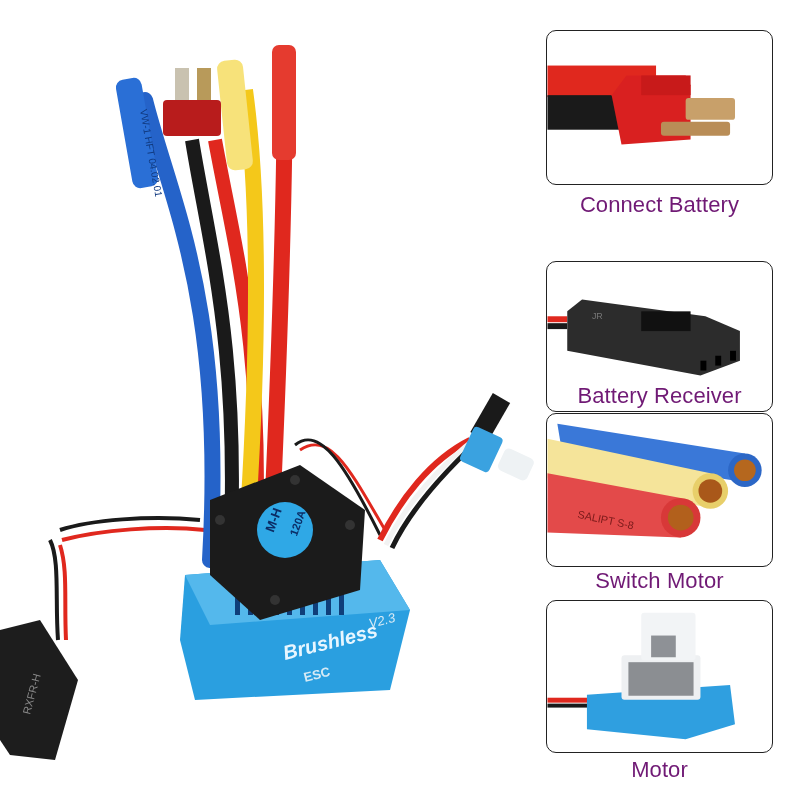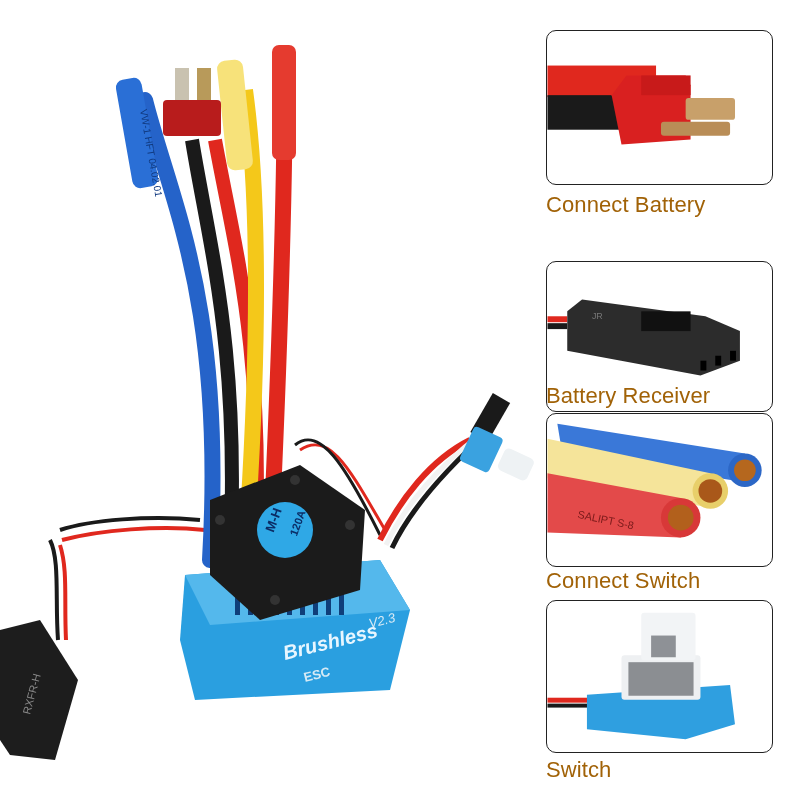--- a/index.html
+++ b/index.html
@@ -2,22 +2,22 @@
 <html><head>
 <meta charset="utf-8">
 <style>
   html, body { margin: 0; padding: 0; background: #ffffff; }
   body { width: 800px; height: 800px; position: relative; overflow: hidden;
          font-family: "Liberation Sans", sans-serif; }
   .main-photo { position: absolute; left: 0; top: 0; width: 540px; height: 800px; }
   .panel { position: absolute; left: 546px; width: 227px; border: 1.5px solid #222;
            border-radius: 10px; background: #fff; overflow: hidden; box-sizing: border-box; }
   .panel svg { width: 100%; height: 100%; display: block; }
-  .caption { position: absolute; left: 546px; width: 227px; 
-             font-size: 22px; color: #a16207; line-height: 24px; letter-spacing: 0.1px; }
+  .caption { position: absolute; left: 546px; width: 227px; text-align: center;
+             font-size: 22px; color: #701a75; line-height: 24px; letter-spacing: 0.1px; }
 </style>
 </head>
 <body>
 
 <div class="main-photo">
   <svg viewBox="0 0 540 800" width="540" height="800">
 
     <path d="M60 530 C 90 520, 150 515, 200 520" stroke="#1a1a1a" stroke-width="4" fill="none"></path>
     <path d="M50 540 C 60 560, 55 600, 58 640" stroke="#1a1a1a" stroke-width="4" fill="none"></path>
     <path d="M62 540 C 100 530, 160 525, 205 530" stroke="#e0281e" stroke-width="4" fill="none"></path>
@@ -118,26 +118,26 @@
       <circle cx="200" cy="57" r="11" fill="#b5671e"></circle>
     <path d="M0 25 L 165 60 L 165 95 L 0 65 Z" fill="#f5e49a"></path>
     <circle cx="165" cy="78" r="18" fill="#e8cf6a"></circle>
       <circle cx="165" cy="78" r="12" fill="#a9581a"></circle>
     <path d="M0 60 L 135 85 L 135 125 L 0 120 Z" fill="#e34a4a"></path>
     <circle cx="135" cy="105" r="20" fill="#d83838"></circle>
       <circle cx="135" cy="105" r="13" fill="#b2601c"></circle>
     <text x="30" y="105" font-size="11" fill="#7a1a1a" transform="rotate(12 30 105)">SALIPT S-8</text>
   </svg>
 </div>
-<div class="caption" style="top:569px;">Connect Switch</div>
+<div class="caption" style="top:569px;">Switch Motor</div>
 
 <div class="panel" style="top:600px;height:153px;">
   <svg viewBox="0 0 227 153">
     <rect x="0" y="98" width="42" height="5" fill="#e0281e"></rect>
     <rect x="0" y="104" width="42" height="4" fill="#1a1a1a"></rect>
     <path d="M40 95 L 185 85 L 190 125 L 140 140 L 40 130 Z" fill="#2f9fe0"></path>
     <rect x="75" y="55" width="80" height="45" rx="3" fill="#eef0f2"></rect>
     <rect x="82" y="62" width="66" height="34" fill="#8b8e92"></rect>
     <rect x="95" y="12" width="55" height="48" rx="3" fill="#f2f4f6"></rect>
     <rect x="105" y="35" width="25" height="22" fill="#8e9196"></rect>
   </svg>
 </div>
-<div class="caption" style="top:758px;">Switch</div>
+<div class="caption" style="top:758px;">Motor</div>
 
 </body></html>

